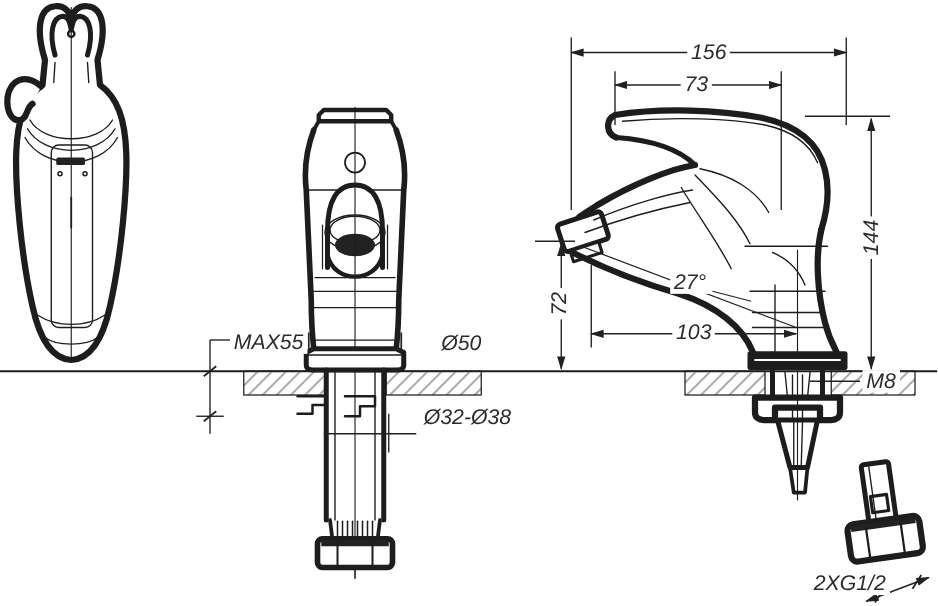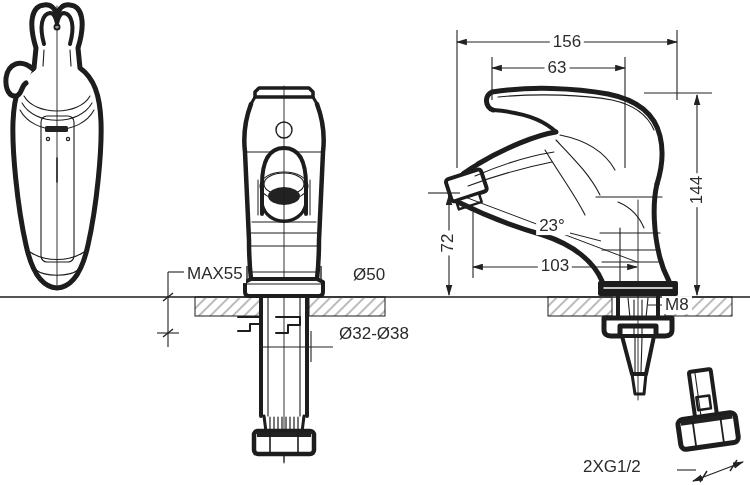--- a/index.html
+++ b/index.html
@@ -1,18 +1,18 @@
 <!DOCTYPE html>
 <html><head>
 <meta charset="utf-8">
 <style>
   html,body{margin:0;padding:0;background:#ffffff;}
   .canvas{
     position:relative;width:750px;height:485px;background:#ffffff;
-    font-family:"Liberation Sans",sans-serif;overflow:hidden;
+    font-family:"Liberation Sans",sans-serif;overflow:hidden;font-style:italic;
   }
   .canvas svg{position:absolute;left:0;top:0;}
   .dim-label{
     position:absolute;font-size:17px;color:#2b2b2b;background:#ffffff;
     padding:0 3px;white-space:nowrap;line-height:1.05;z-index:5;
   }
   .ctr{transform:translate(-50%,-50%);}
   .rot{transform:translate(-50%,-50%) rotate(-90deg);}
   .lft{transform:translateY(-50%);}
 </style>
@@ -216,24 +216,24 @@
     <g>
       <line x1="677" y1="470" x2="696" y2="470"></line>
       <line x1="693" y1="481" x2="743" y2="462" marker-start="url(#arr)" marker-end="url(#arr)"></line>
       <line x1="700" y1="482" x2="707" y2="471" stroke-width="1.4"></line>
       <line x1="730" y1="471" x2="737" y2="460" stroke-width="1.4"></line>
     </g>
   </g>
 </svg>
 
   <div class="dim-label ctr" style="left:567px;top:42px">156</div>
-  <div class="dim-label ctr" style="left:557px;top:68px">63</div>
+  <div class="dim-label ctr" style="left:557px;top:68px">73</div>
   <div class="dim-label rot" style="left:697px;top:190px">144</div>
   <div class="dim-label rot" style="left:448px;top:243px">72</div>
-  <div class="dim-label ctr" style="left:552px;top:226px">23°</div>
+  <div class="dim-label ctr" style="left:552px;top:226px">27°</div>
   <div class="dim-label ctr" style="left:555px;top:266px">103</div>
   <div class="dim-label lft" style="left:184px;top:274px">MAX55</div>
   <div class="dim-label lft" style="left:350px;top:275px">Ø50</div>
   <div class="dim-label lft" style="left:336px;top:334px">Ø32-Ø38</div>
-  <div class="dim-label lft" style="left:662px;top:305px">M8</div>
-  <div class="dim-label lft" style="left:580px;top:467px">2XG1/2</div>
+  <div class="dim-label lft" style="left:690px;top:305px">M8</div>
+  <div class="dim-label lft" style="left:648px;top:467px">2XG1/2</div>
 
 </div>
 
 </body></html>

